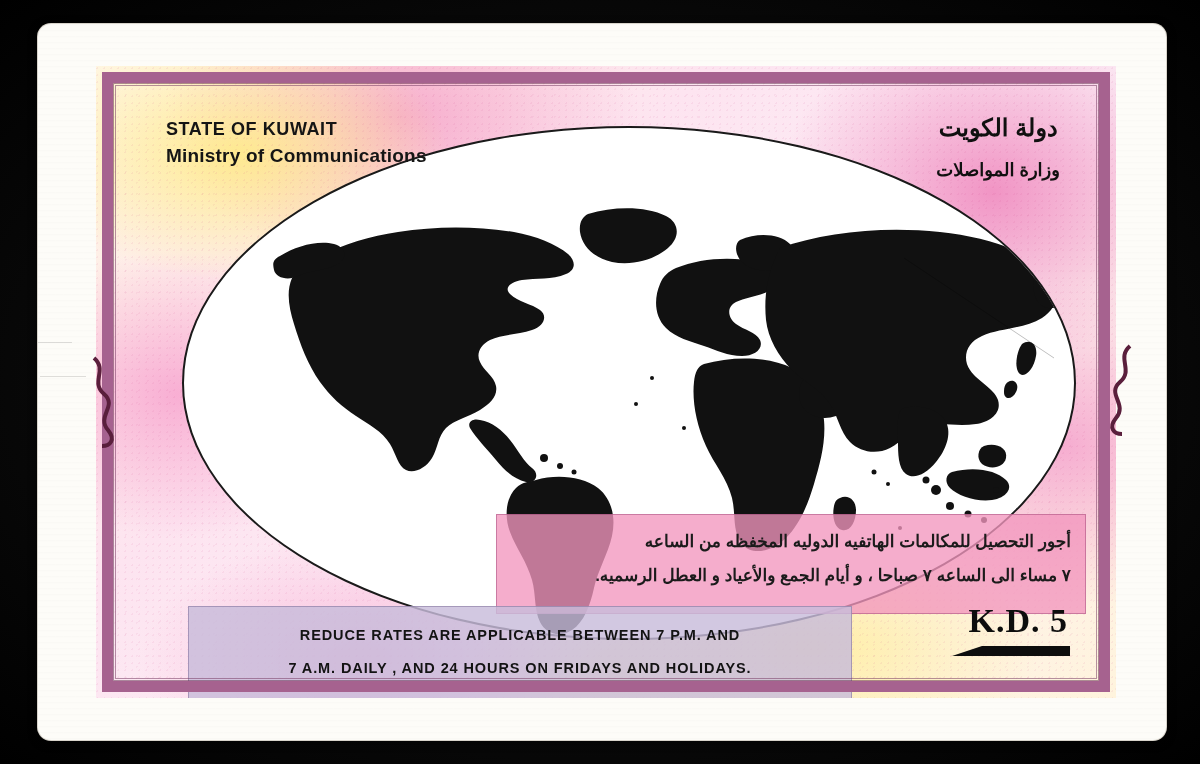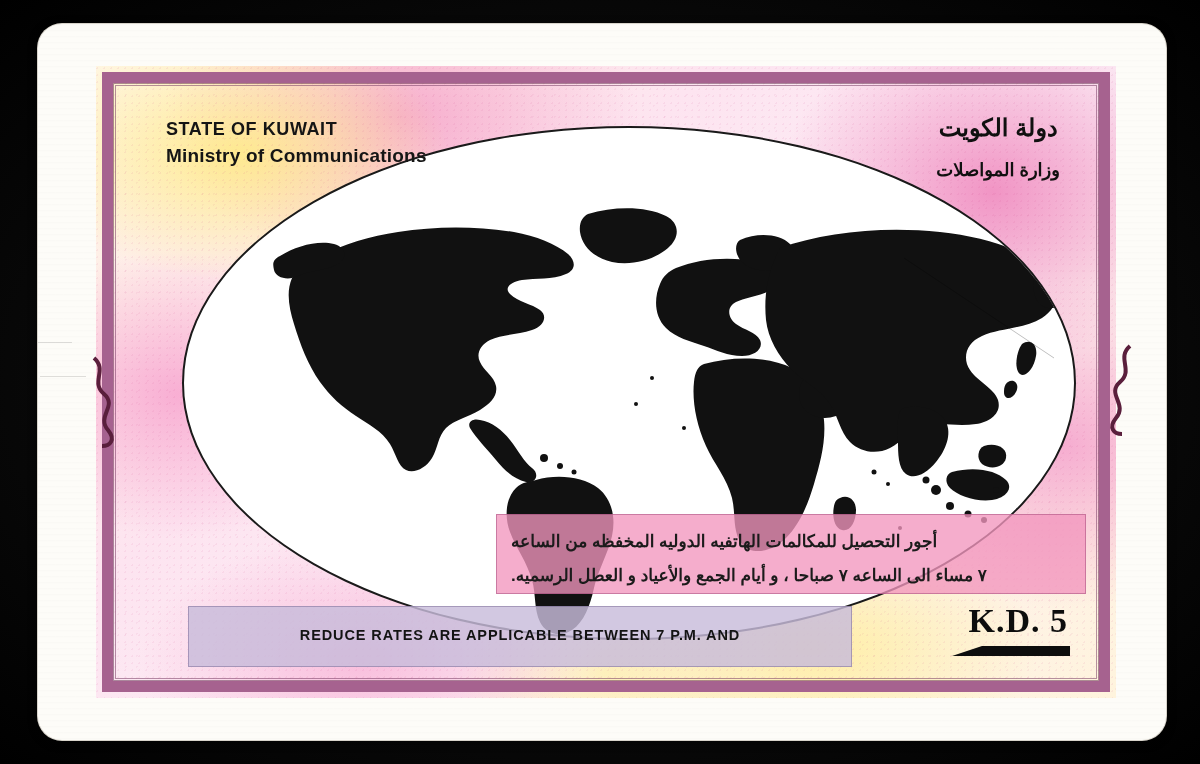--- a/index.html
+++ b/index.html
@@ -31,21 +31,21 @@
     pointer-events: none;
   }
 
   
   .card {
     position: absolute;
     left: 38px;
     top: 24px;
     width: 1128px;
     height: 716px;
-    border-radius: 24px;
+    border-radius: 13px;
     background: #fdfcf8;
     box-shadow: 0 0 0 1px #d8d4cb, 0 2px 10px rgba(0,0,0,0.6);
     overflow: hidden;
   }
 
   
   .card-streaks {
     position: absolute;
     inset: 0;
     background:
@@ -162,25 +162,25 @@
   }
   .hdr-right .a1 { font-size: 24px; font-weight: bold; text-align: center; }
   .hdr-right .a2 { font-size: 18px; font-weight: bold; margin-top: 16px; }
 
   
   .note-ar {
     position: absolute;
     left: 400px;
     top: 448px;
     width: 560px;
-    padding: 10px 14px 0 14px;
+    padding: 10px 14px 20px 14px;
     background: rgba(242,150,190,0.78);
     border: 1px solid rgba(150,60,110,0.45);
     direction: rtl;
-    text-align: left;
+    text-align: right;
     color: #1b1b1b;
     font-size: 17px;
     font-weight: bold;
     line-height: 2.0;
   }
 
   
   .note-en {
     position: absolute;
     left: 92px;
@@ -342,20 +342,21 @@
         <div class="a2">وزارة المواصلات</div>
       </div>
 
       <div class="note-ar">
         <div>أجور التحصيل للمكالمات الهاتفيه الدوليه المخفظه من الساعه</div>
         <div>٧ مساء الى الساعه ٧ صباحا ، و أيام الجمع والأعياد و العطل الرسميه.</div>
       </div>
 
       <div class="note-en">
         <div>REDUCE  RATES  ARE  APPLICABLE  BETWEEN  7 P.M. AND</div>
+        <div>7 A.M. DAILY , AND 24 HOURS ON  FRIDAYS AND  HOLIDAYS.</div>
       </div>
 
       <div class="denom">K.D. 5</div>
       <svg class="denom-arrow" viewBox="0 0 118 14">
         <path d="M0,12 L30,2 L118,2 L118,12 Z" fill="#0d0d0d"></path>
       </svg>
 
       <div class="frame"></div>
       <div class="frame-inner"></div>
     </div>

